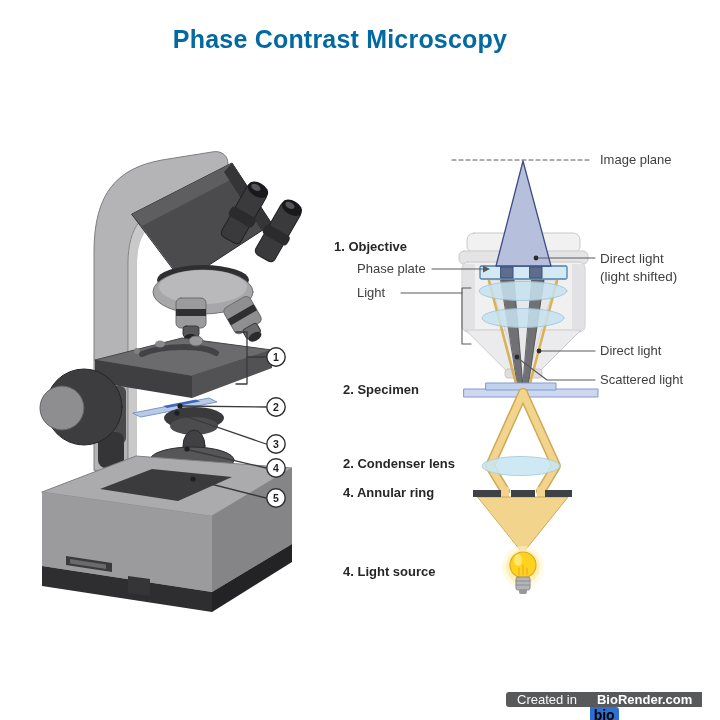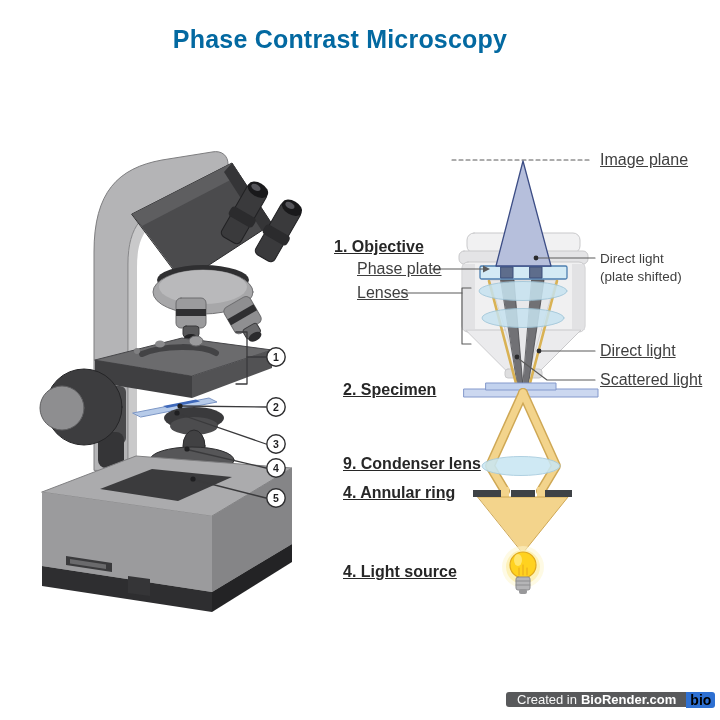--- a/index.html
+++ b/index.html
@@ -3,41 +3,41 @@
 <meta charset="utf-8">
 <style>
   html,body{margin:0;padding:0;background:#fff;}
   .canvas{position:relative;width:720px;height:720px;background:#ffffff;overflow:hidden;
           font-family:"Liberation Sans","DejaVu Sans",sans-serif;}
   .title{position:absolute;left:0;top:25px;width:680px;text-align:center;
          font-size:25px;font-weight:bold;color:#0369a1;letter-spacing:.2px;}
   svg{position:absolute;}
   #scope-art{left:10px;top:95px;}
   #path-art{left:395px;top:140px;}
-  .lbl{position:absolute;font-size:16px;line-height:14px;color:#3f3f3f;white-space:nowrap;text-decoration:underline;}
+  .lbl{position:absolute;font-size:13px;line-height:14px;color:#3f3f3f;white-space:nowrap;}
   .lbl.bold{font-weight:bold;color:#272727;}
   .lbl2{position:absolute;font-size:13.5px;line-height:18px;color:#3f3f3f;white-space:nowrap;}
   
   #lbl-objective{left:334px;top:240px;}
   #lbl-phaseplate{left:357px;top:262px;}
   #lbl-lenses{left:357px;top:286px;}
   #lbl-specimen{left:343px;top:383px;}
   #lbl-condenser{left:343px;top:457px;}
   #lbl-annular{left:343px;top:486px;}
   #lbl-lightsource{left:343px;top:565px;}
   #lbl-imageplane{left:600px;top:153px;}
   #lbl-dlshift{left:600px;top:250px;}
   #lbl-directlight{left:600px;top:344px;}
   #lbl-scattered{left:600px;top:373px;text-align:right;}
   
-  .credit{position:absolute;left:506px;top:692px;height:25px;display:flex;align-items:flex-start;}
+  .credit{position:absolute;left:506px;top:692px;height:25px;display:flex;align-items:center;flex-direction:column;}
   .credit-bar{background:#58595b;color:#ffffff;font-size:13px;display:flex;align-items:center;
               padding:0 10px 0 11px;border-radius:3px 0 0 3px;}
   .credit-bar .pre{font-weight:normal;opacity:.96;}
-  .credit-bar .brand{font-weight:bold;margin-left:4px;}
+  .credit-bar .brand{font-weight:bold;margin-left:20px;}
   .credit-logo{width:29px;background:#2e70d2;color:#000000;font-weight:bold;font-size:14px;
                display:flex;align-items:center;justify-content:center;border-radius:0 3px 3px 0;}
 </style>
 </head>
 <body>
 
 <div class="canvas">
 
   <div class="title">Phase Contrast Microscopy</div>
 
@@ -257,30 +257,30 @@
       <g fill="#2b2b2d">
         <circle cx="536" cy="258" r="2.4"></circle>
         <circle cx="539" cy="351" r="2.4"></circle>
         <circle cx="517" cy="357" r="2.4"></circle>
       </g>
     </g>
   </svg>
 
   <div class="lbl bold" id="lbl-objective">1. Objective</div>
   <div class="lbl" id="lbl-phaseplate">Phase plate</div>
-  <div class="lbl" id="lbl-lenses">Lenses</div>
+  <div class="lbl" id="lbl-lenses">Light</div>
   <div class="lbl bold" id="lbl-specimen">2. Specimen</div>
-  <div class="lbl bold" id="lbl-condenser">9. Condenser lens</div>
+  <div class="lbl bold" id="lbl-condenser">2. Condenser lens</div>
   <div class="lbl bold" id="lbl-annular">4. Annular ring</div>
   <div class="lbl bold" id="lbl-lightsource">4. Light source</div>
 
   <div class="lbl" id="lbl-imageplane">Image plane</div>
   <div class="lbl2" id="lbl-dlshift">
     <div>Direct light</div>
-    <div>(plate shifted)</div>
+    <div>(light shifted)</div>
   </div>
   <div class="lbl" id="lbl-directlight">Direct light</div>
   <div class="lbl" id="lbl-scattered">Scattered light</div>
 
   <div class="credit">
     <div class="credit-bar">
       <span class="pre">Created in</span>
       <span class="brand">BioRender.com</span>
     </div>
     <div class="credit-logo">bio</div>

